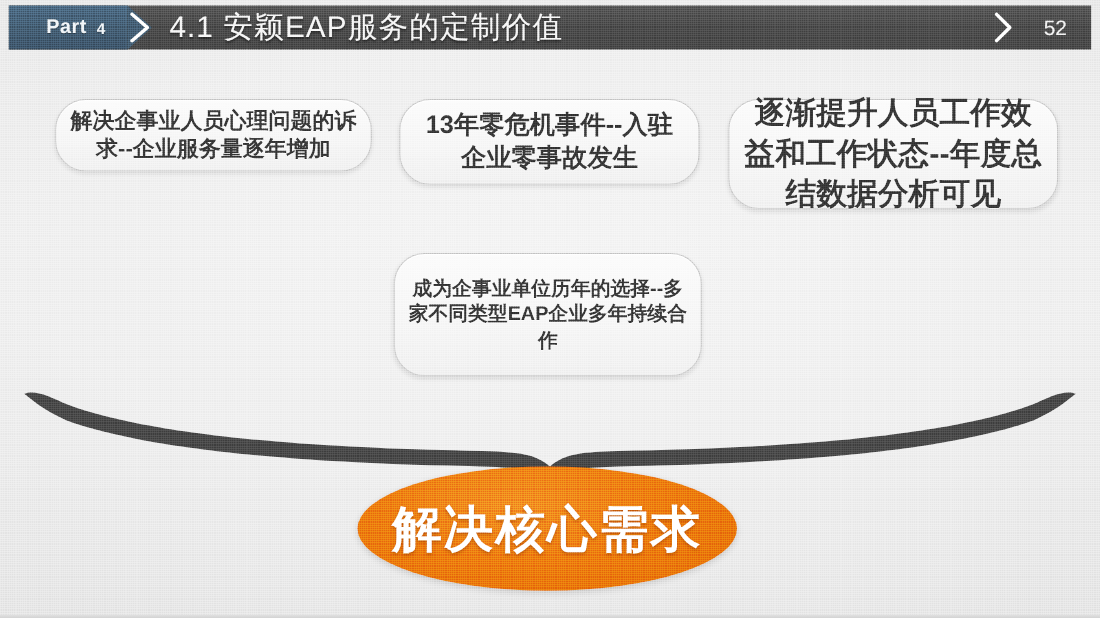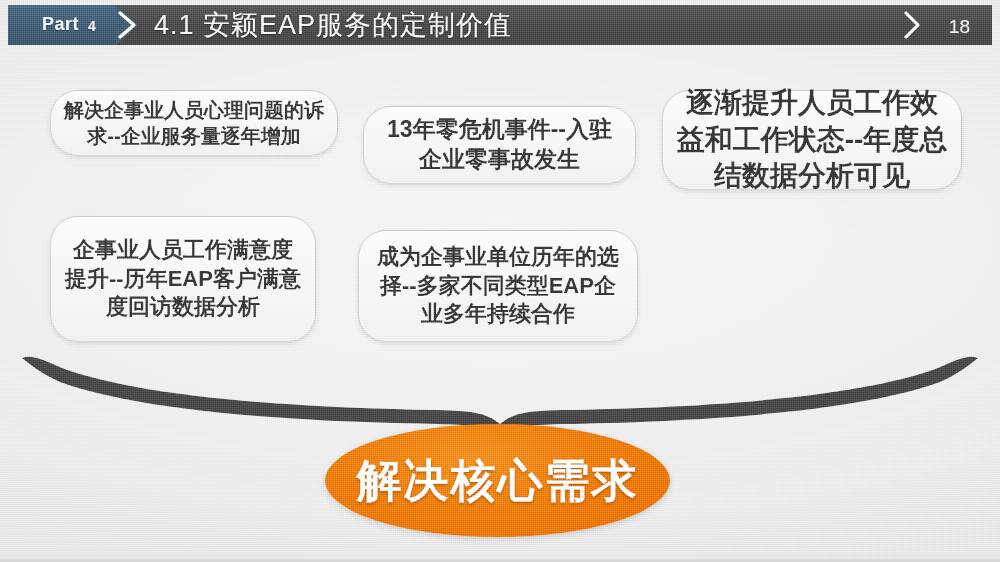--- a/index.html
+++ b/index.html
@@ -79,24 +79,24 @@
     display:flex;align-items:center;justify-content:center;
     text-align:center;
     color:#2f2f2f;
     font-weight:700;
     line-height:1.30;
     padding:6px 12px;
     letter-spacing:0px;
     text-shadow:0 1px 0 rgba(255,255,255,.6);
   }
   #card0{left:50px; top:90px;  width:288px;height:66px;  font-size:20px;}
-  #card1{left:363px;top:90px;  width:273px;height:78px;  font-size:23px;margin-top:16px;}
+  #card1{left:363px;top:90px;  width:273px;height:78px;  font-size:23px;}
   #card2{left:662px;top:90px;  width:300px;height:100px; font-size:28px;}
   #card3{left:50px; top:216px; width:266px;height:126px; font-size:22px;}
-  #card4{left:358px;top:230px; width:280px;height:112px; font-size:22px;}
+  #card4{left:358px;top:230px; width:280px;height:112px; font-size:18px;}
   #card5{left:680px;top:228px; width:275px;height:108px; font-size:22px;}
 
   
   #brace{position:absolute;left:18px;top:352px;width:964px;height:80px;}
   #brace svg{display:block;}
 
   
   #ellipse-wrap{
     position:absolute;left:325px;top:424px;width:345px;height:113px;
   }
@@ -133,27 +133,26 @@
     </div>
 
     <span class="hdr-title">4.1 安颖EAP服务的定制价值</span>
 
     <div class="hdr-right-chev">
       <svg width="22" height="28" viewBox="0 0 22 28">
         <polyline points="4,2 16,14 4,26" fill="none" stroke="#ffffff" stroke-width="3" stroke-linecap="round" stroke-linejoin="round"></polyline>
       </svg>
     </div>
 
-    <span class="hdr-page">18</span>
+    <span class="hdr-page">52</span>
   </div>
 
   <div class="card" id="card0">解决企事业人员心理问题的诉求--企业服务量逐年增加</div>
   <div class="card" id="card1">13年零危机事件--入驻企业零事故发生</div>
   <div class="card" id="card2">逐渐提升人员工作效益和工作状态--年度总结数据分析可见</div>
-  <div class="card" id="card3">企事业人员工作满意度提升--历年EAP客户满意度回访数据分析</div>
   <div class="card" id="card4">成为企事业单位历年的选择--多家不同类型EAP企业多年持续合作</div>
 
   <div id="brace">
     <svg width="964" height="80" viewBox="0 0 964 80">
       <path d="M4,6
                C14,2 26,8 44,16
                C130,48 300,56 420,58
                C452,59 468,60 482,72
                C496,60 512,59 544,58
                C664,56 834,48 920,16

